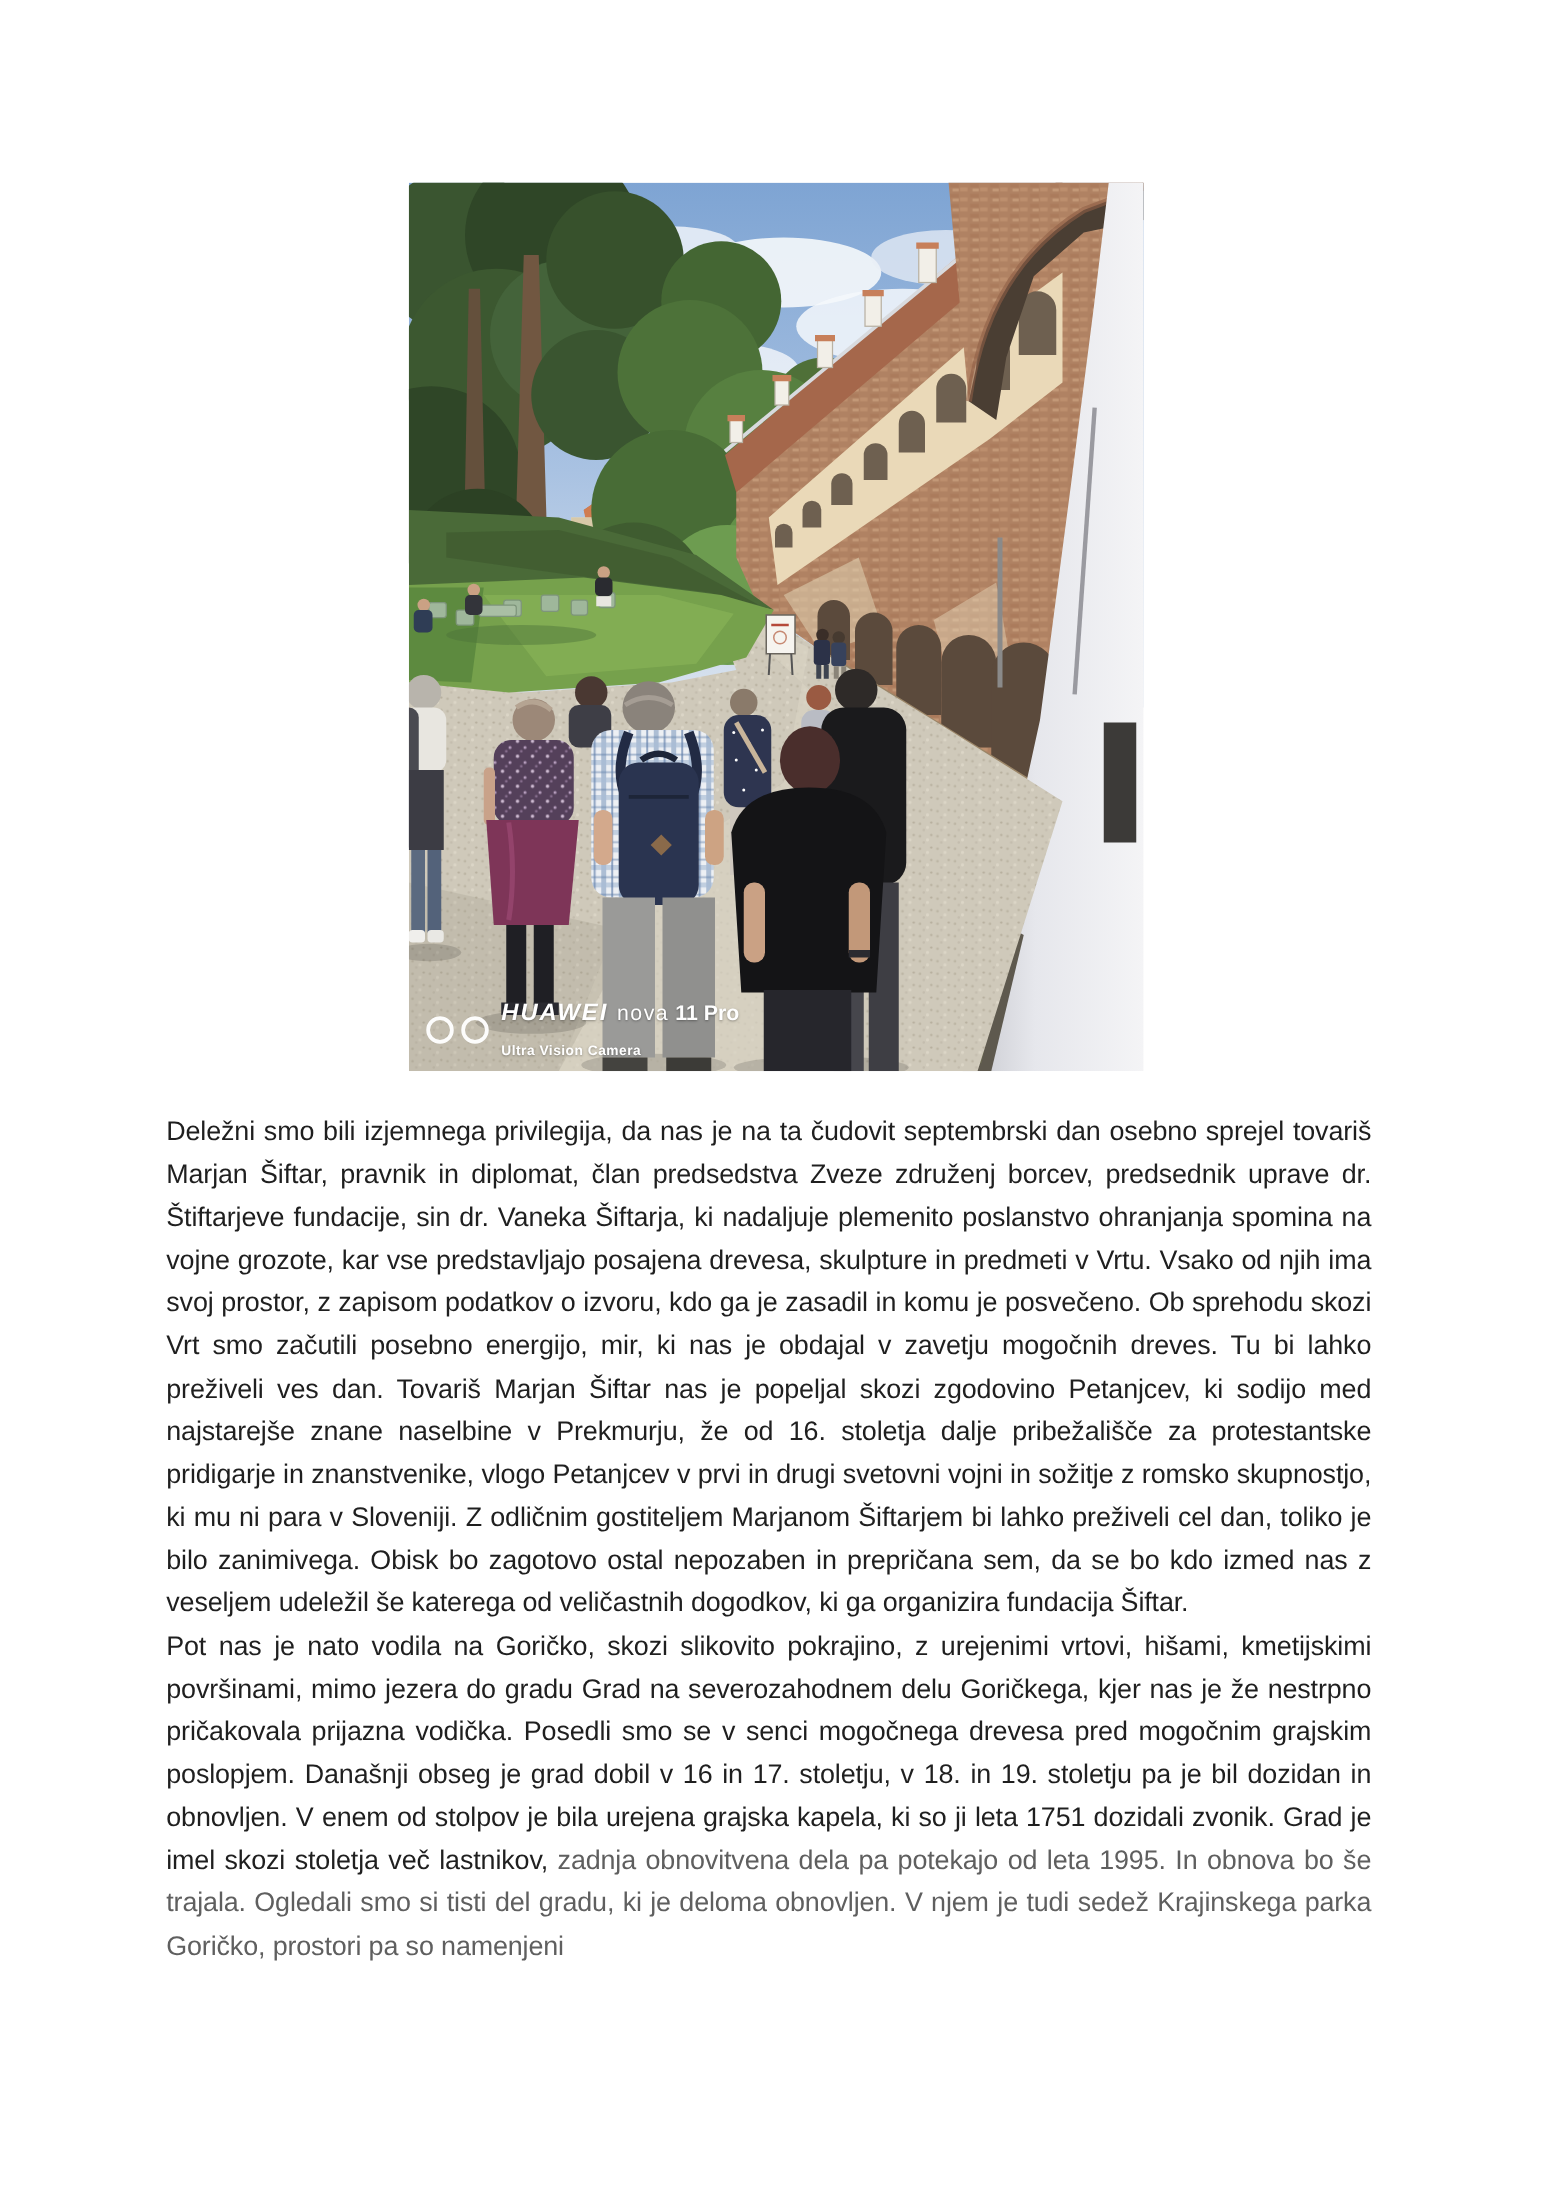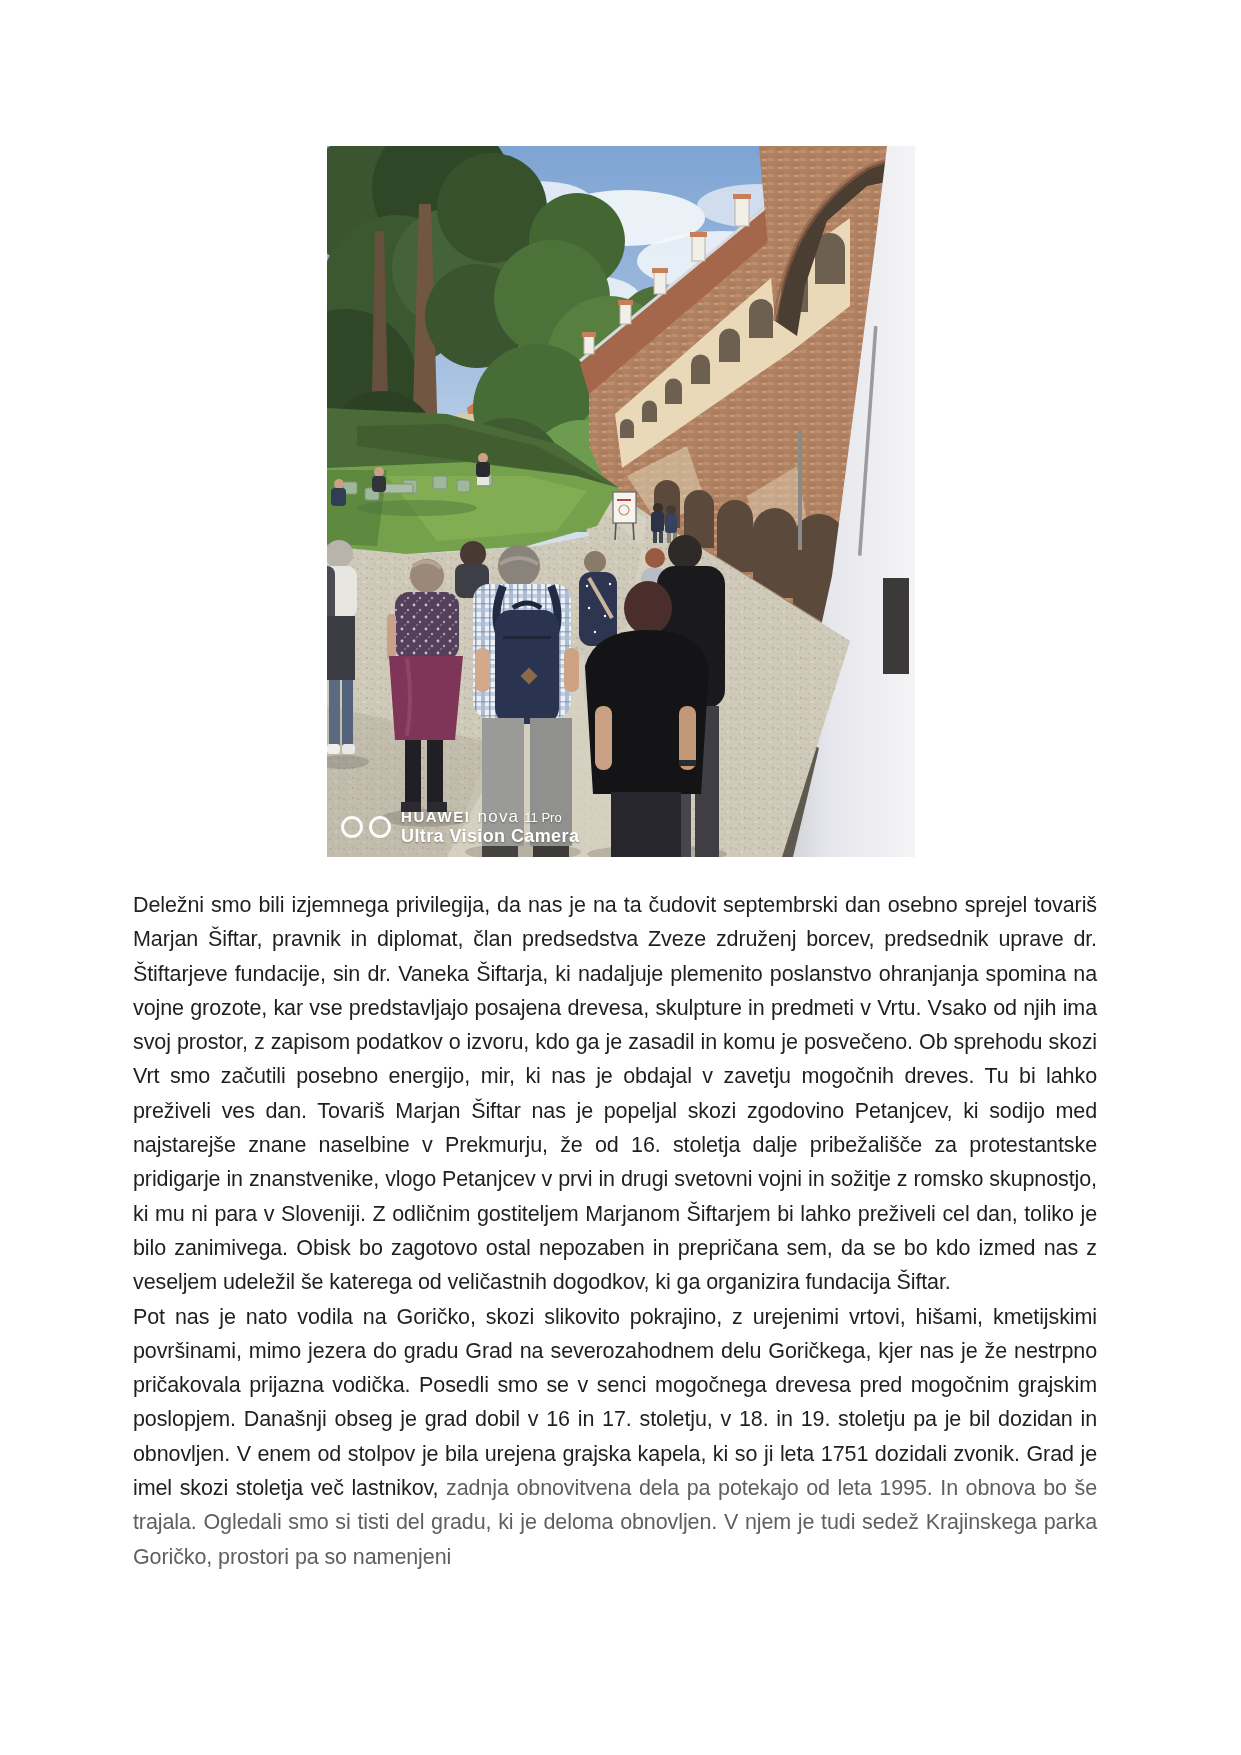--- a/index.html
+++ b/index.html
@@ -22,24 +22,24 @@
     color:#ffffff;text-shadow:0 1px 2px rgba(0,0,0,.35);
   }
   .wm-circles{display:flex;gap:6px;align-items:center;}
   .wm-circles .c{
     width:22px;height:22px;border-radius:50%;
     border:3px solid rgba(255,255,255,.96);
     box-sizing:border-box;display:block;
   }
   .wm-text{line-height:1.1;}
   .wm-line1{white-space:nowrap;}
-  .wm-brand{font-weight:700;font-size:15px;letter-spacing:1.6px;}
+  .wm-brand{font-weight:700;font-size:19px;letter-spacing:1.6px;font-style:italic;}
   .wm-model{font-weight:400;font-size:17px;letter-spacing:1.2px;margin-left:7px;}
-  .wm-variant{font-weight:400;font-size:13px;margin-left:5px;}
-  .wm-line2{font-size:18px;font-weight:600;letter-spacing:.4px;margin-top:1px;}
+  .wm-variant{font-weight:700;font-size:17px;margin-left:5px;}
+  .wm-line2{font-size:11px;font-weight:600;letter-spacing:.4px;margin-top:13px;}
   .article{
     position:absolute;left:133px;top:888px;width:964px;
     font-size:21.5px;line-height:34.3px;
     color:#1f1f1f;text-align:justify;letter-spacing:-0.1px;
   }
   .article p{margin:0;padding:0;}
   .article .muted{color:#5f5f5f;}
 </style>
 </head>
 <body>

